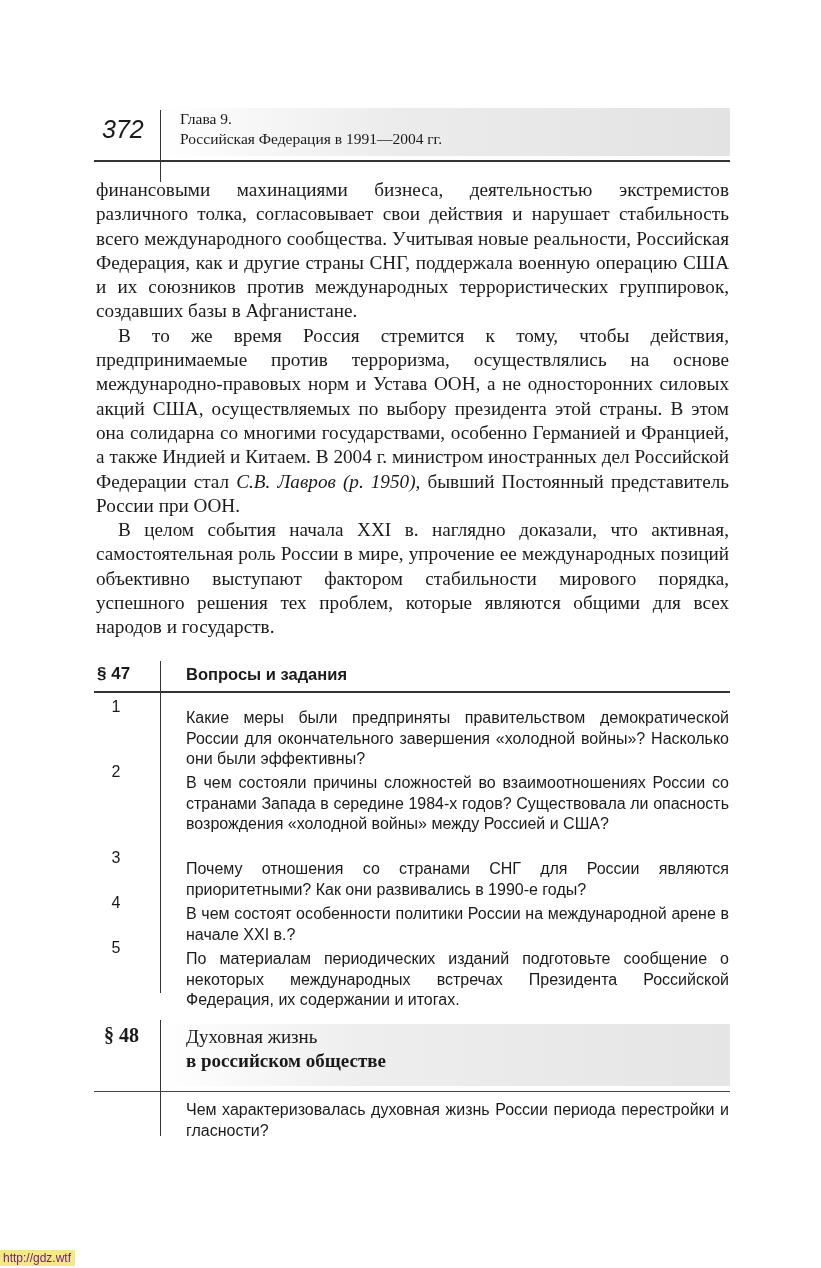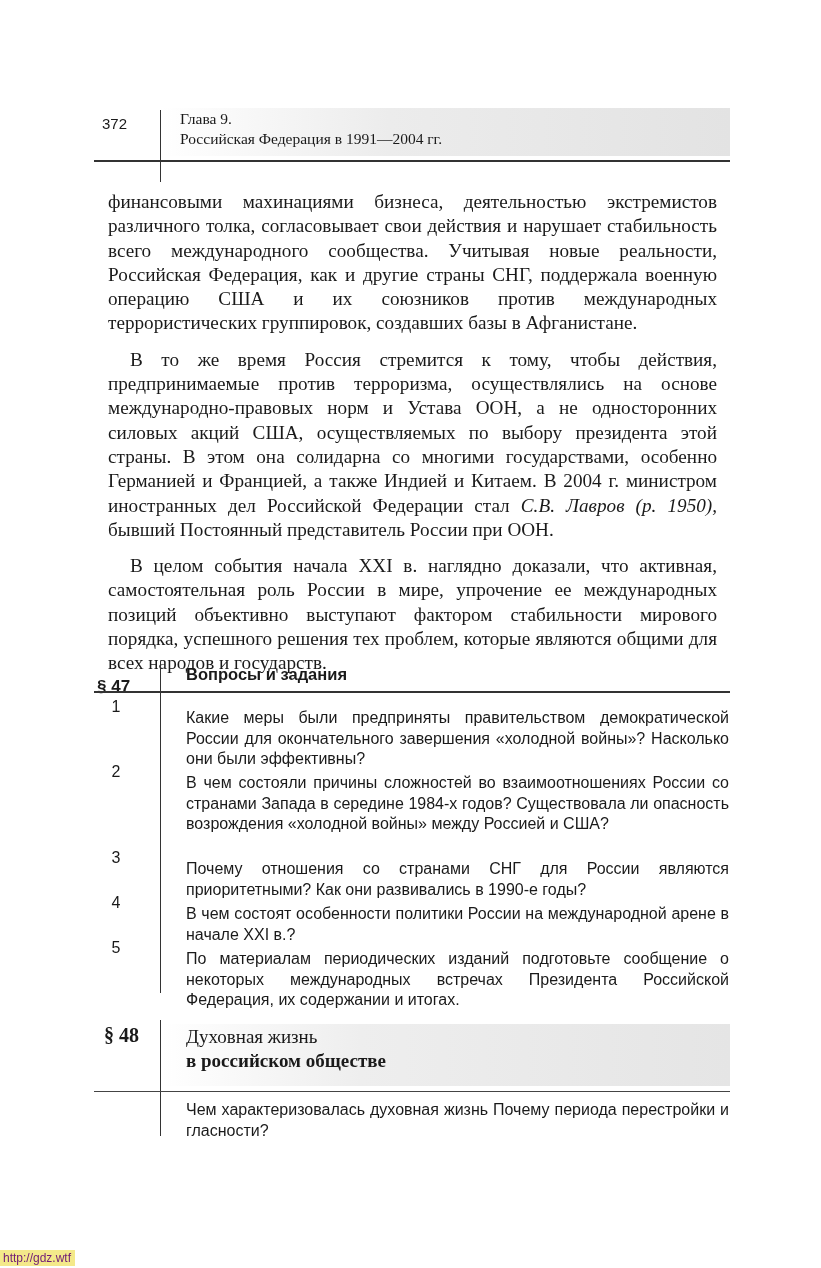--- a/index.html
+++ b/index.html
@@ -4,35 +4,35 @@
   <style>
     html, body { margin: 0; padding: 0; background: #ffffff; }
     body { width: 821px; height: 1268px; position: relative; overflow: hidden; color: #1a1a1a; }
     .serif { font-family: "Liberation Serif", "DejaVu Serif", serif; }
     .sans { font-family: "Liberation Sans", "DejaVu Sans", sans-serif; }
 
     
     .run-head { position: absolute; left: 94px; top: 100px; width: 636px; height: 61px; }
     .run-head .band { position: absolute; left: 68px; top: 8px; width: 568px; height: 48px;
       background: linear-gradient(90deg, rgba(255,255,255,0) 0%, #ececec 40%, #e3e3e3 100%); }
-    .run-head .pageno { position: absolute; left: 8px; top: 15px; font-size: 15px; }
+    .run-head .pageno { position: absolute; left: 8px; top: 15px; font-size: 25px; font-style: italic; }
     .run-head .vline { position: absolute; left: 66px; top: 10px; width: 1px; height: 72px; background: #333; }
     .run-head .chap1 { position: absolute; left: 86px; top: 10px; font-size: 15.5px; text-align: center; }
     .run-head .chap2 { position: absolute; left: 86px; top: 30px; font-size: 15.5px; }
     .run-head .hline { position: absolute; left: 0; top: 60px; width: 636px; height: 1.5px; background: #333; }
 
     
     .body-text { position: absolute; left: 96px; top: 178px; width: 633px; font-size: 19.2px; line-height: 24.3px; text-align: justify; }
-    .body-text p { margin: 12px; }
+    .body-text p { margin: 0; }
     .body-text p.indent { text-indent: 22px; }
     .body-text i { font-style: italic; }
 
     
     .q-head { position: absolute; left: 94px; top: 664px; width: 636px; }
-    .q-head .sect { position: absolute; left: 3px; top: 13px; font-size: 17px; font-weight: bold; text-align: right; }
+    .q-head .sect { position: absolute; left: 3px; top: 0; font-size: 17px; font-weight: bold; text-align: right; }
     .q-head .title { position: absolute; left: 92px; top: 1px; font-size: 16.5px; font-weight: bold; }
     .q-vline { position: absolute; left: 160px; top: 661px; width: 1px; height: 332px; background: #333; }
     .q-hline { position: absolute; left: 94px; top: 691px; width: 636px; height: 1.5px; background: #333; }
 
     .q-item { position: absolute; left: 94px; width: 636px; }
     .q-item .num { position: absolute; left: 10px; top: 0; font-size: 16px; width: 24px; text-align: center; }
     .q-item .txt { position: absolute; left: 92px; width: 543px; font-size: 16px; line-height: 20.5px; text-align: justify; margin-top: 10px; }
 
     
     .s48 { position: absolute; left: 94px; top: 1020px; width: 636px; height: 72px; }
@@ -94,15 +94,15 @@
 </div>
 
 <div class="s48-vline"></div>
 <div class="s48">
   <div class="band"></div>
   <div class="sect serif">§ 48</div>
   <div class="t1 serif">Духовная жизнь</div>
   <div class="t2 serif">в российском обществе</div>
 </div>
 <div class="s48-hline"></div>
-<div class="s48-q sans">Чем характеризовалась духовная жизнь Почему периода перестройки и гласности?</div>
+<div class="s48-q sans">Чем характеризовалась духовная жизнь России периода перестройки и гласности?</div>
 
 <div class="watermark sans">http://gdz.wtf</div>
 
 </body></html>

